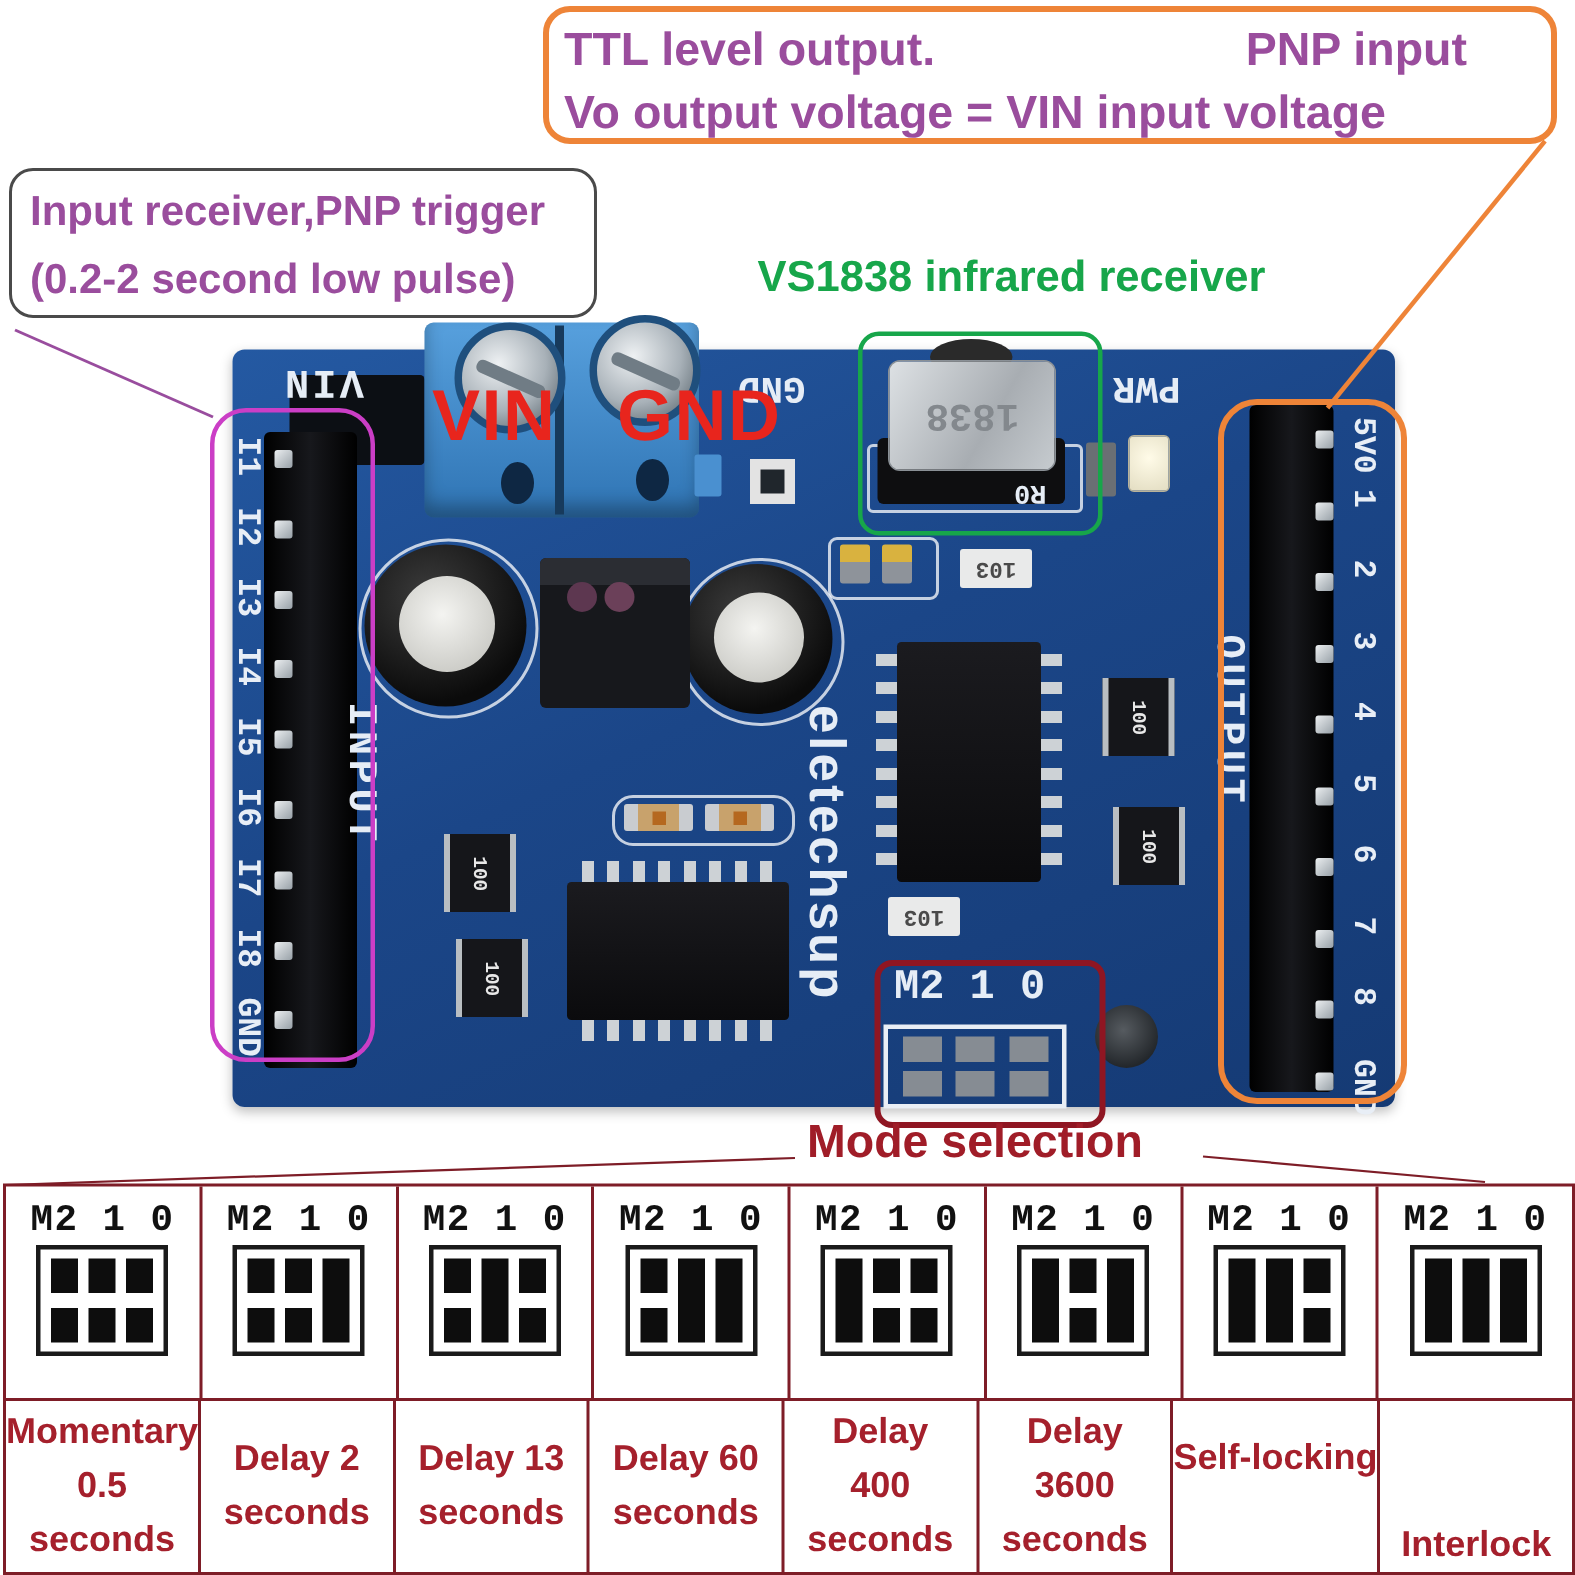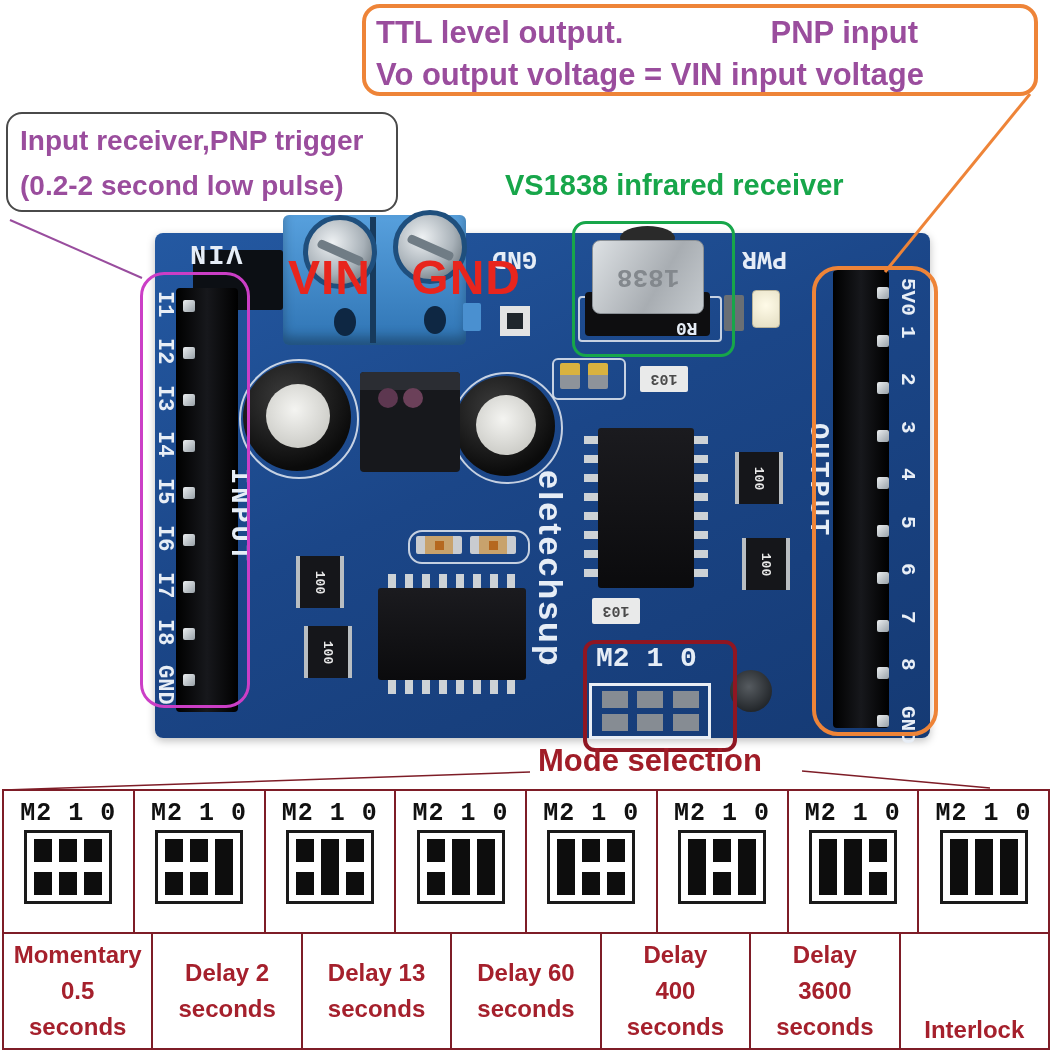--- a/index.html
+++ b/index.html
@@ -3,21 +3,21 @@
 <meta charset="utf-8">
 <style>
   html,body{margin:0;padding:0;background:#fff;}
   #scene{position:relative;width:1050px;height:1050px;background:#ffffff;overflow:hidden;
          font-family:"Liberation Sans",sans-serif;}
   .abs{position:absolute;}
 
   
   .callout{position:absolute;background:#fff;z-index:8;border-radius:18px;}
   #top-box{left:362px;top:4px;width:676px;height:92px;border:4px solid #ee8438;padding:4px 0 0 10px;box-sizing:border-box;}
-  #top-box .l1{display:flex;justify-content:space-between;padding-right:116px;gap:36px;}
+  #top-box .l1{display:flex;justify-content:space-between;padding-right:56px;gap:36px;}
   #top-box div, #left-box div{font-weight:bold;font-size:31px;color:#9a4d9d;line-height:42px;white-space:nowrap;}
   #left-box{left:6px;top:112px;width:392px;height:100px;border:2px solid #4a4a4a;border-radius:16px;padding:4px 0 0 12px;box-sizing:border-box;}
   #left-box div{font-size:28px;line-height:45px;}
   #ir-label{left:505px;top:169px;font-weight:bold;font-size:29px;color:#17a64a;z-index:8;white-space:nowrap;}
   #vin-gnd{left:288px;top:250px;font-weight:bold;font-size:48px;color:#e8251d;z-index:10;word-spacing:26px;letter-spacing:1px;white-space:nowrap;}
   #mode-sel{left:538px;top:743px;font-weight:bold;font-size:31px;color:#a01d28;z-index:8;white-space:nowrap;}
 
   
   .hl{position:absolute;z-index:7;background:transparent;}
   #hl-magenta{left:140px;top:272px;width:104px;height:430px;border:3px solid #cb3ec6;border-radius:24px;}
@@ -364,20 +364,23 @@
         </div>
         <div class="mode-cell mode-label">
           <div>Delay</div>
           <div>400</div>
           <div>seconds</div>
         </div>
         <div class="mode-cell mode-label">
           <div>Delay</div>
           <div>3600</div>
           <div>seconds</div>
+        </div>
+        <div class="mode-cell mode-label top">
+          <div>Self-locking</div>
         </div>
         <div class="mode-cell mode-label bottom">
           <div>Interlock</div>
         </div>
       </div>
   </div>
 
 <div class="tip" style="left: 183px; top: 300px;"></div>
     <div class="vtext pin-label" style="left: 177px; top: 291px;">I1</div>
     <div class="tip" style="left: 183px; top: 346.8px;"></div>

